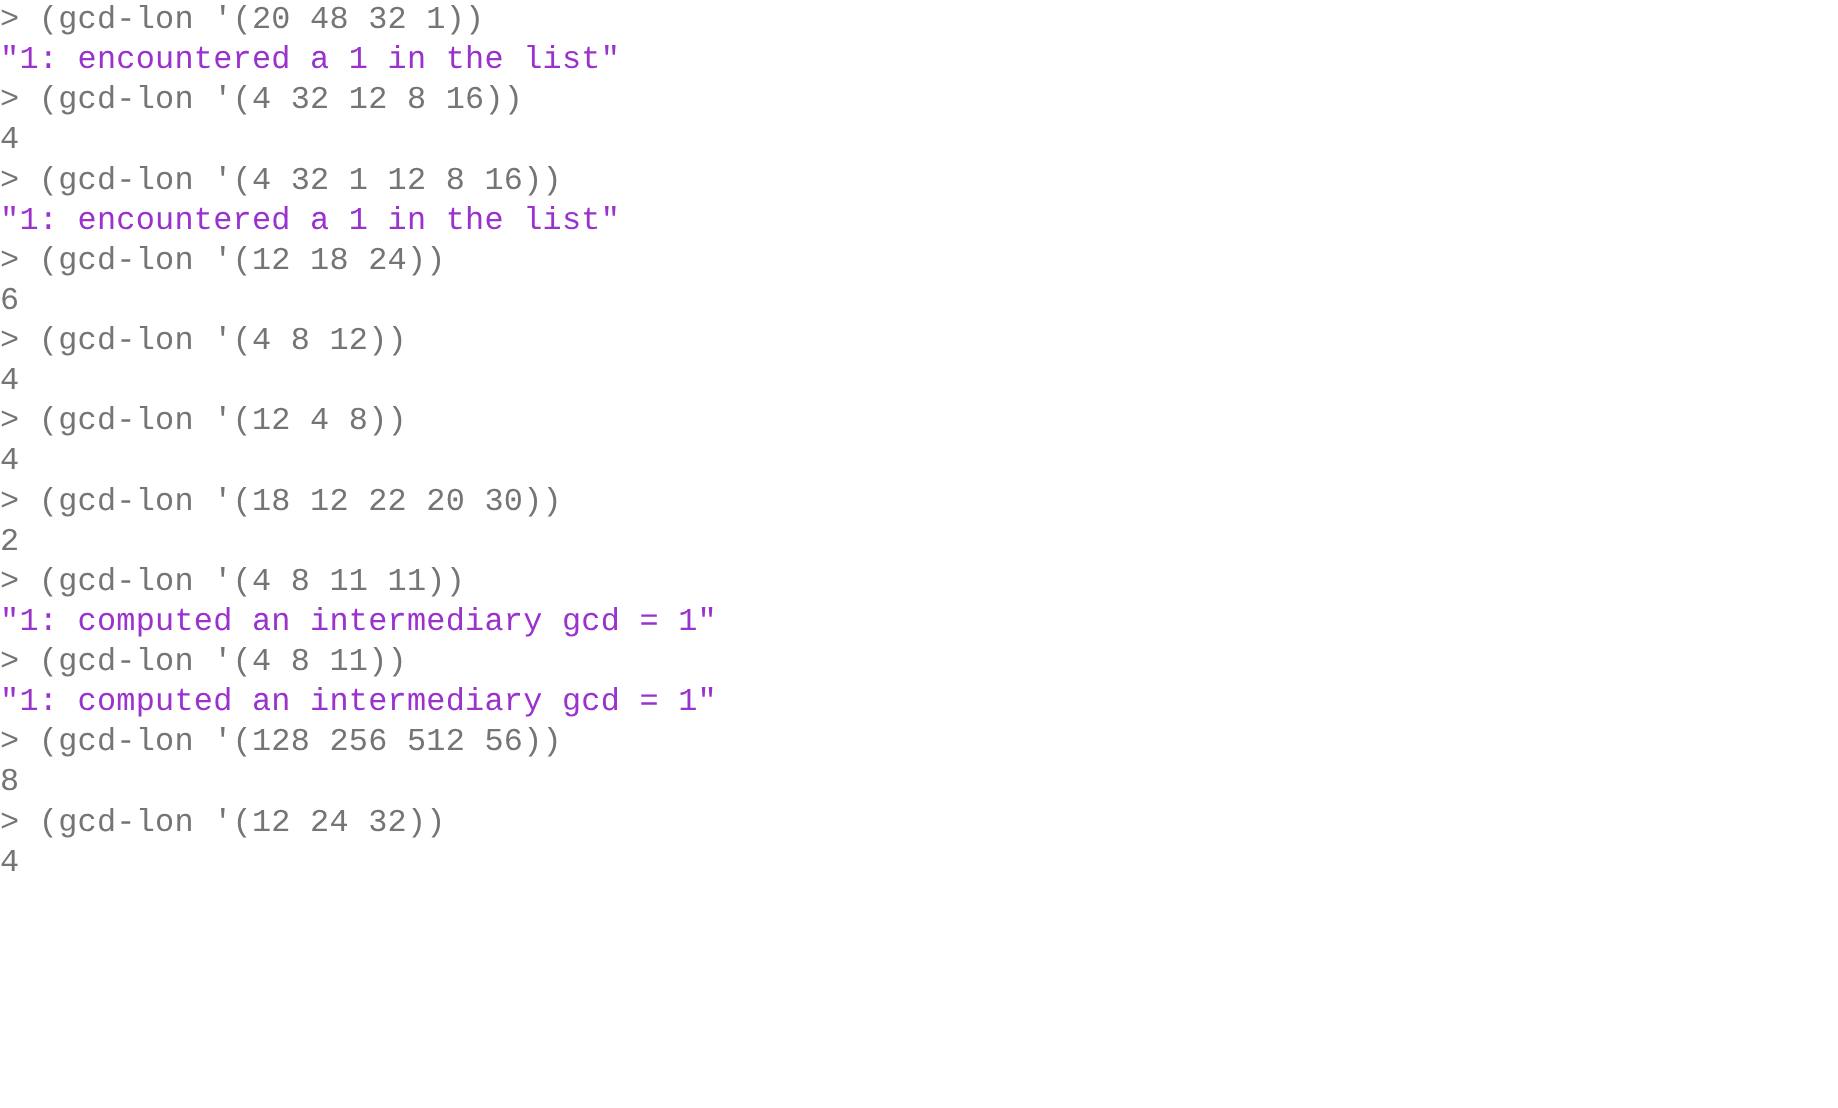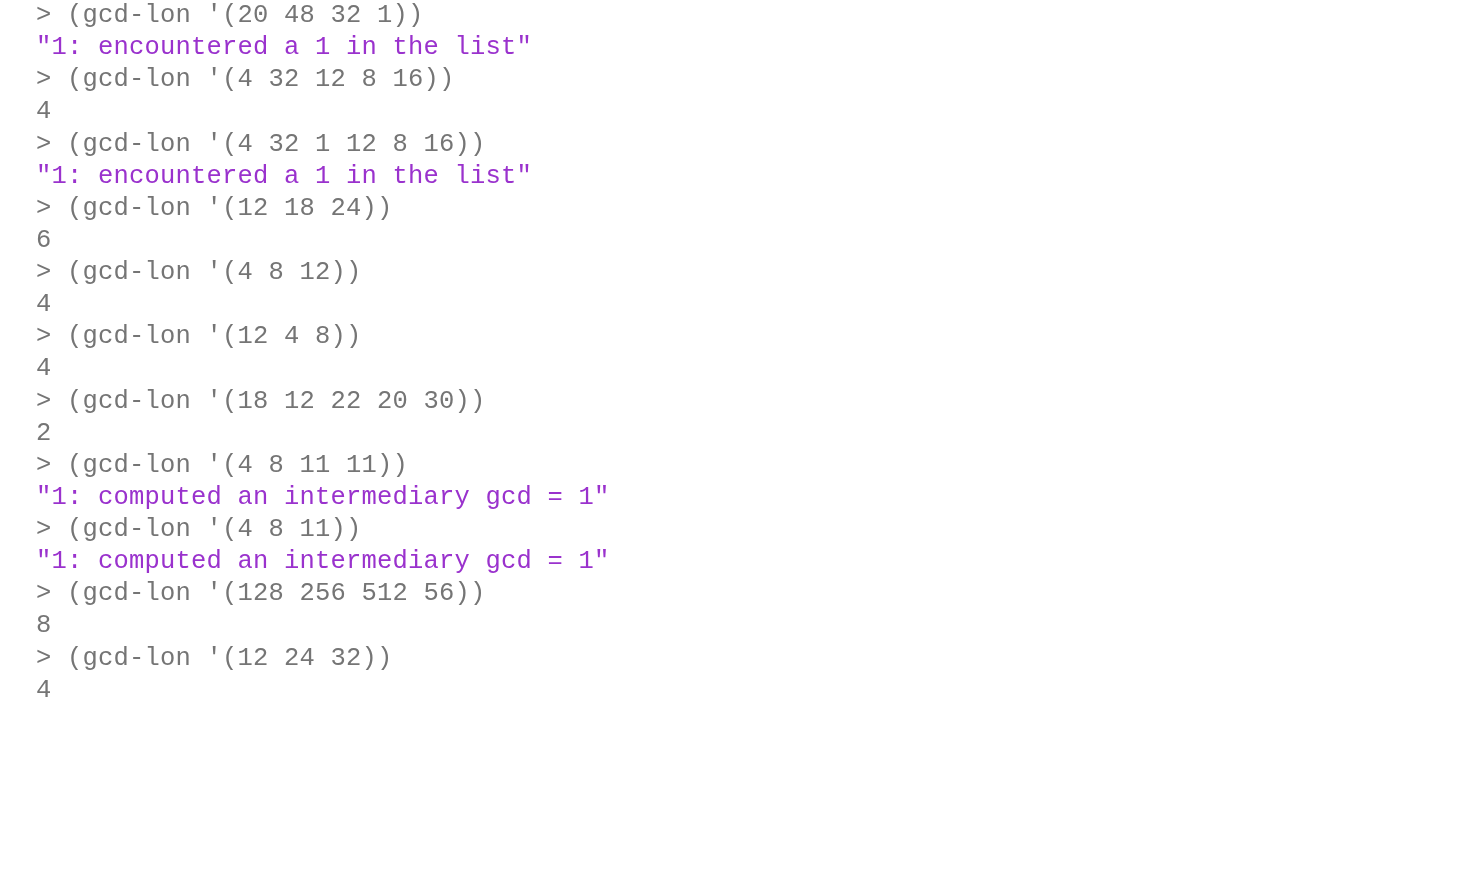--- a/index.html
+++ b/index.html
@@ -11,21 +11,20 @@
       background: #ffffff;
       font-family: "Courier New", Courier, monospace;
       font-size: 25.5px;
       line-height: 1.26;
       padding: 0;
       color: #757575;
       letter-spacing: 0.2px;
     }
     .terminal {
       white-space: pre;
-      margin-left: 36px;
     }
     .line {
       display: block;
     }
     .prompt {
       color: #757575;
     }
     .input {
       color: #757575;
     }

